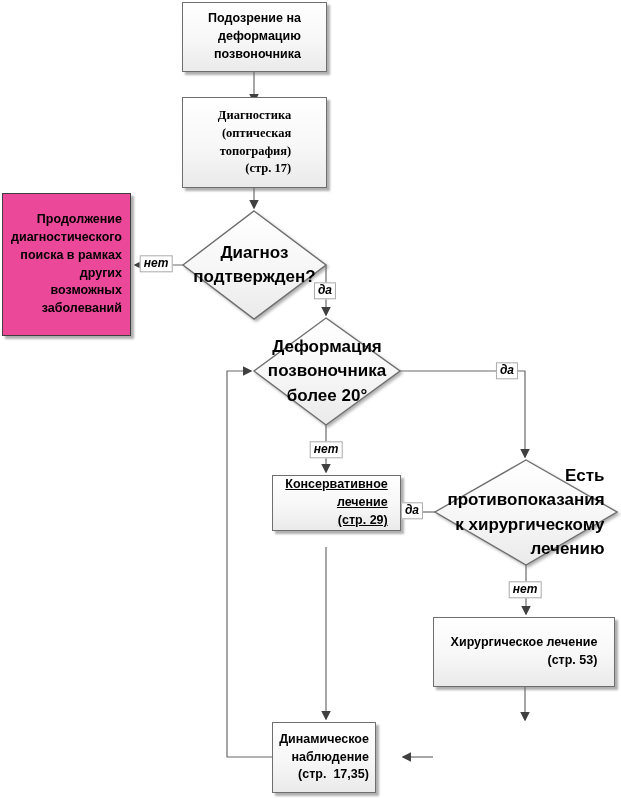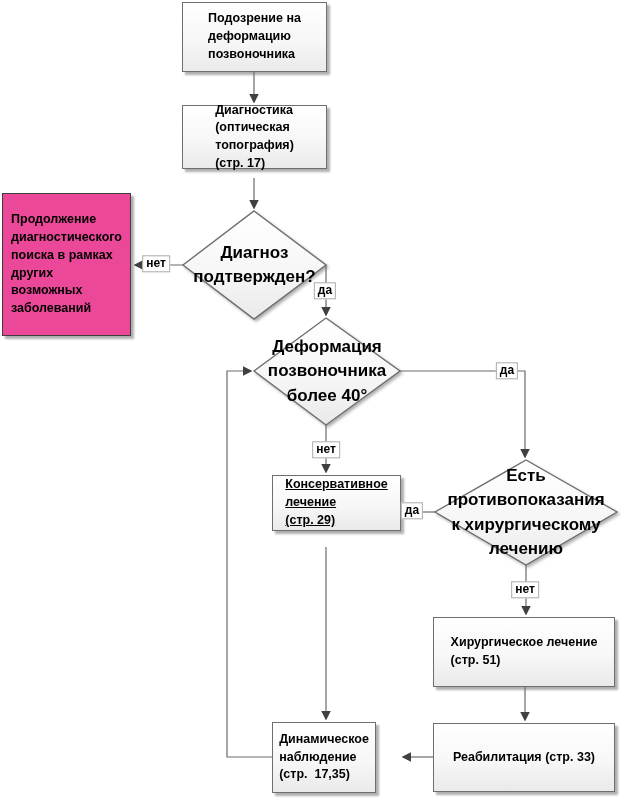--- a/index.html
+++ b/index.html
@@ -20,21 +20,21 @@
     position: absolute;
     left: 0; top: 0;
     width: 621px; height: 798px;
   }
   .node {
     position: absolute;
     box-sizing: border-box;
     display: flex;
     align-items: center;
     justify-content: center;
-    text-align: left;
+    text-align: right;
     font-weight: bold;
     font-size: 12.5px;
     line-height: 1.42;
     color: #000000;
     background: linear-gradient(180deg, #ffffff 0%, #f7f7f7 55%, #eaeaea 100%);
     border: 1.4px solid #6e6e6e;
     box-shadow: 2.5px 2.5px 2px rgba(110,110,110,0.55);
     white-space: pre-wrap;
     padding: 1px 2px;
   }
@@ -59,33 +59,34 @@
   .elabel {
     position: absolute;
     transform: translate(-50%, -50%);
     background: #ffffff;
     border: 1px solid #ababab;
     padding: 0px 3px 1px 3px;
     font-weight: bold;
     font-size: 12px;
     line-height: 1.2;
     color: #000000;
+    font-style: italic;
   }
   
   #n-suspicion    { left: 182px; top: 2px;   width: 145px; height: 70px; }
-  #n-diagnostics  { left: 182px; top: 105px; width: 145px; height: 64px; }
+  #n-diagnostics  { left: 182px; top: 97px; width: 145px; height: 91px; font-family: Liberation Serif, serif; }
   #n-alert        { left: 2px;   top: 193px; width: 129px; height: 143px; }
   #n-conservative { left: 272px; top: 475px; width: 129px; height: 56px; text-decoration: underline; }
   #n-surgical     { left: 433px; top: 617px; width: 182px; height: 70px; }
   #n-rehab        { left: 433px; top: 723px; width: 182px; height: 69px; }
   #n-observe      { left: 272px; top: 722px; width: 104px; height: 71px; }
   
   #t-d1 { left: 183px; top: 211px; width: 143px; height: 108px; }
   #t-d2 { left: 254px; top: 318px; width: 146px; height: 107px; }
-  #t-d3 { left: 435px; top: 460px; width: 182px; height: 105px; }
+  #t-d3 { left: 435px; top: 460px; width: 182px; height: 105px; text-align: right; }
   
   #l-no1  { left: 156px; top: 264px; }
   #l-yes1 { left: 325px; top: 291px; }
   #l-yes2 { left: 507px; top: 371px; }
   #l-no2  { left: 326px; top: 450px; }
   #l-yes3 { left: 412px; top: 511px; }
   #l-no3  { left: 525px; top: 590px; }
 </style>
 </head>
 <body>
@@ -141,39 +142,36 @@
 возможных
 заболеваний</span>
   </div>
   <div class="node" id="n-conservative">
     <span>Консервативное
 лечение
 (стр. 29)</span>
   </div>
   <div class="node" id="n-surgical">
     <span>Хирургическое лечение
-(стр. 51)</span>
-  </div>
-  <div class="node" id="n-rehab">
-    <span>Реабилитация (стр. 33)</span>
+(стр. 53)</span>
   </div>
   <div class="node" id="n-observe">
     <span>Динамическое
 наблюдение
 (стр.  17,35)</span>
   </div>
 
   <div class="dtext" id="t-d1">
     <span>Диагноз
 подтвержден?</span>
   </div>
   <div class="dtext" id="t-d2">
     <span>Деформация
 позвоночника
-более 40°</span>
+более 20°</span>
   </div>
   <div class="dtext" id="t-d3">
     <span>Есть
 противопоказания
 к хирургическому
 лечению</span>
   </div>
 
   <div class="elabel" id="l-no1">нет</div>
   <div class="elabel" id="l-yes1">да</div>

